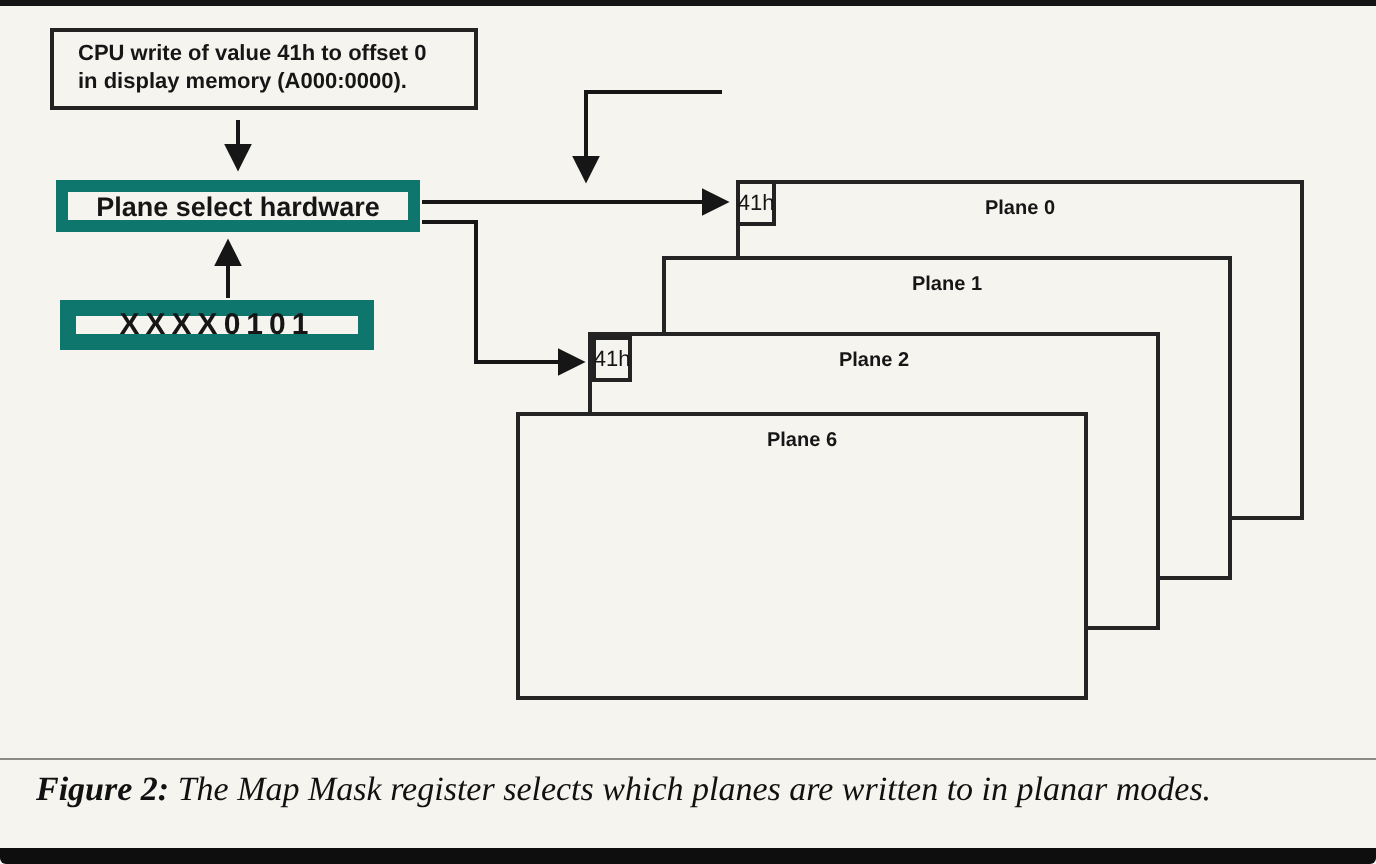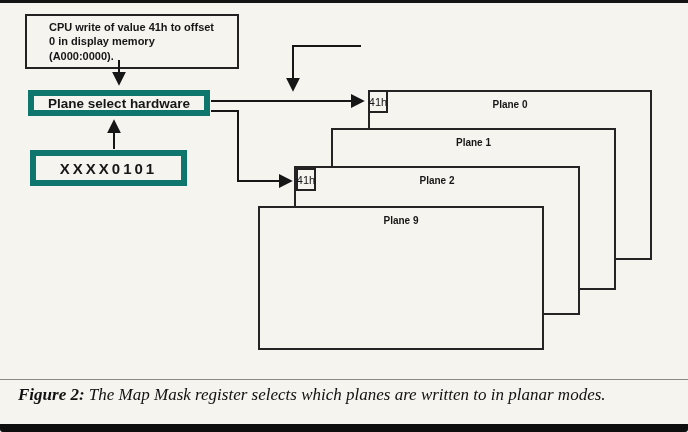--- a/index.html
+++ b/index.html
@@ -18,37 +18,37 @@
   .bottom-bar {
     position:absolute; left:0; top:424px; width:688px; height:8px;
     background:#0e0e0e; border-radius:0 0 3px 3px;
   }
   .caption-rule {
     position:absolute; left:0; top:379px; width:688px; height:1px;
     background:#8a8a86;
   }
   .ann-box {
     position:absolute; left:25px; top:14px; width:214px;
-    border:2px solid #222; padding:4px 22px;
+    border:2px solid #222; padding:4px 12px;
     font-size:11px; font-weight:bold; line-height:1.3;
     background:#f5f4ef;
   }
   .ann-right {
     position:absolute; left:368px; top:26px; width:282px;
     font-size:11px; font-weight:bold; line-height:1.35;
   }
   .box-plane-select {
     position:absolute; left:28px; top:90px; width:182px; height:26px;
     border:6px solid #0f766e; background:#f5f4ef;
     display:flex; align-items:center; justify-content:center;
     font-size:13.5px; font-weight:bold;
   }
   .box-map-mask {
-    position:absolute; left:30px; top:150px; width:157px; height:36px;
-    border:6px solid #0f766e; background:#f5f4ef;
+    position:absolute; left:30px; top:150px; width:157px; height:25px;
+    border:8px solid #0f766e; background:#f5f4ef;
     display:flex; align-items:center; justify-content:center;
     font-size:15px; font-weight:bold; letter-spacing:3px;
   }
   .label-map-mask {
     position:absolute; left:38px; top:181px;
     font-size:13.5px; font-weight:bold;
   }
   .plane {
     position:absolute; border:2px solid #242424; background:#f5f4ef;
   }
@@ -100,21 +100,21 @@
   <div class="plane p0">
     <div class="plane-label">Plane 0</div>
   </div>
   <div class="plane p1">
     <div class="plane-label">Plane 1</div>
   </div>
   <div class="plane p2">
     <div class="plane-label">Plane 2</div>
   </div>
   <div class="plane p3">
-    <div class="plane-label">Plane 9</div>
+    <div class="plane-label">Plane 6</div>
   </div>
 
   <div class="tag41 tag-top">41h</div>
   <div class="tag41 tag-bottom">41h</div>
 
 
   <svg class="arrows" viewBox="0 0 688 432" xmlns="http://www.w3.org/2000/svg">
     <defs>
       <marker id="ah" viewBox="0 0 10 10" refX="8" refY="5" markerWidth="7" markerHeight="7" orient="auto-start-reverse">
         <path d="M0,0 L10,5 L0,10 z" fill="#161616"></path>

